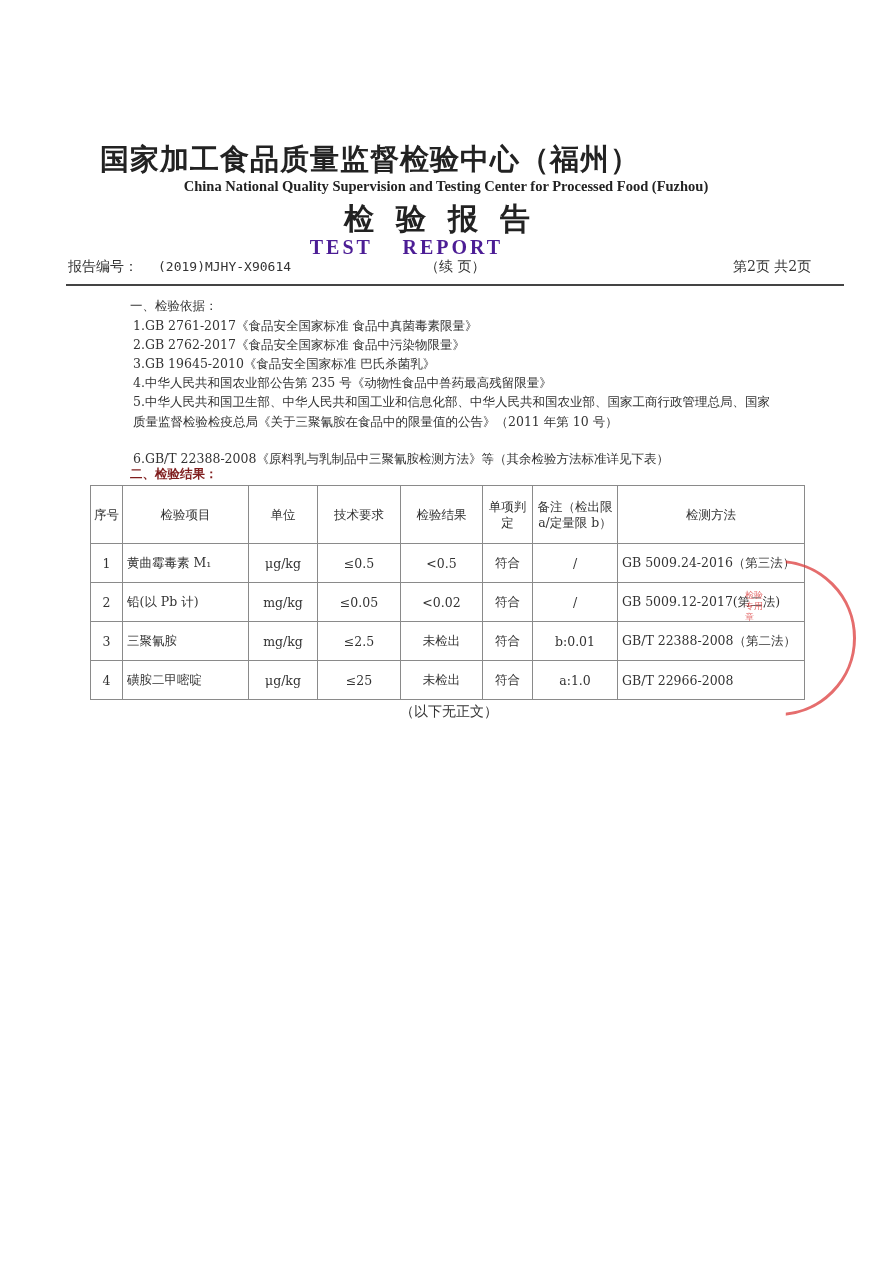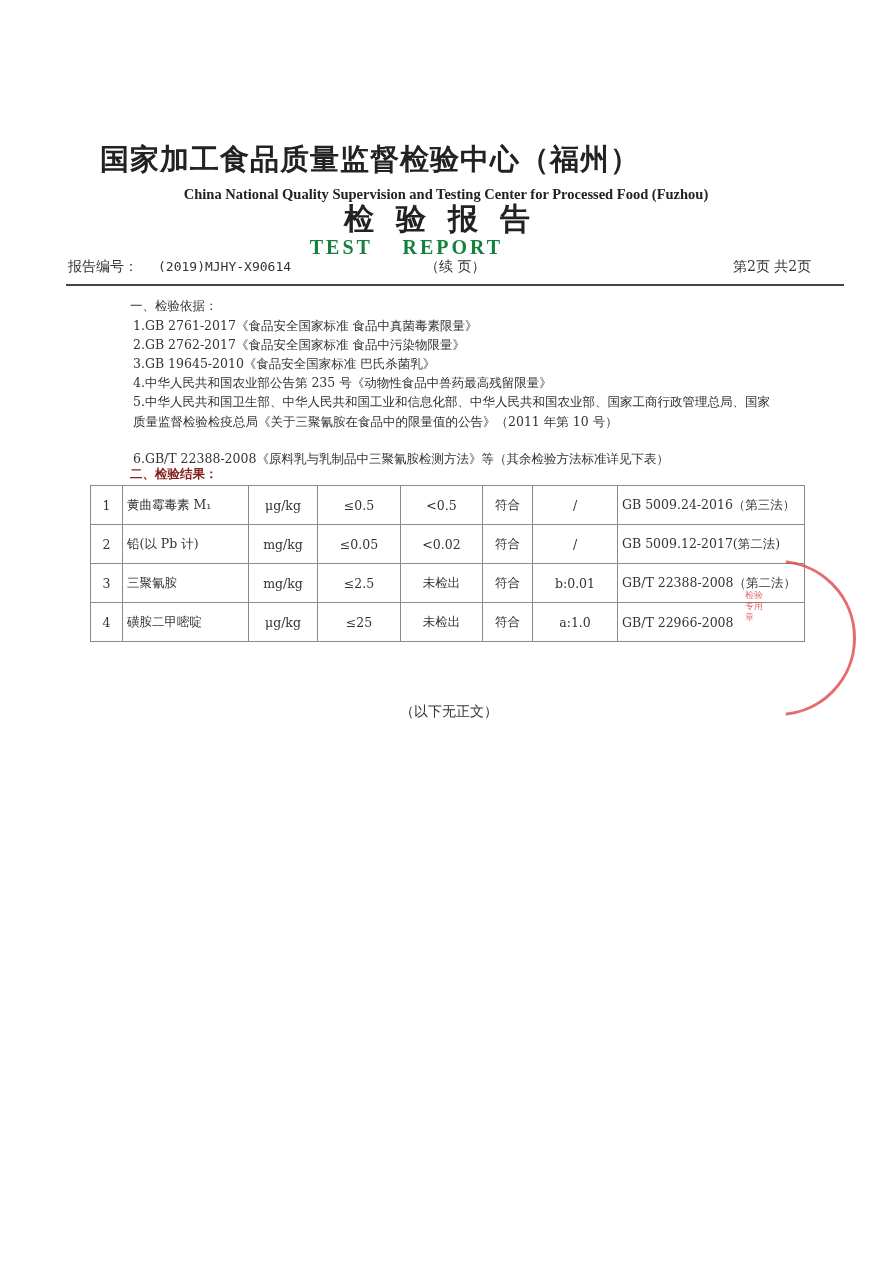--- a/index.html
+++ b/index.html
@@ -7,29 +7,29 @@
     width:892px; height:1261px; background:#ffffff; position:relative; overflow:hidden;
     font-family: "DejaVu Serif", "Liberation Serif", serif; color:#1a1a1a;
   }
   .abs { position:absolute; }
   .title-cn {
     left:0; width:740px; top:140px; text-align:center;
     font-size:29px; font-weight:bold; letter-spacing:1px; color:#222;
   }
   .title-en {
     left:0; width:892px; top:178px; text-align:center;
-    font-family:"Liberation Serif", serif; font-weight:bold; font-size:14.5px; color:#222;margin-top:8px;
+    font-family:"Liberation Serif", serif; font-weight:bold; font-size:14.5px; color:#222;
   }
   .report-cn {
     left:0; width:892px; top:199px; text-align:center;
     font-size:30px; font-weight:bold; letter-spacing:22px; color:#222; padding-left:4px; box-sizing:border-box;
   }
   .report-en {
     left:0; width:813px; top:236px; text-align:center;
-    font-family:"Liberation Serif", serif; font-weight:bold; font-size:20px; letter-spacing:3px; word-spacing:22px; color:#15803d;
+    font-family:"Liberation Serif", serif; font-weight:bold; font-size:20px; letter-spacing:3px; word-spacing:22px; color:#4c1d95;
   }
   .meta-row { top:258px; font-size:14px; color:#333; }
   .report-no-label { left:68px; }
   .report-no-value { left:158px; font-family:"DejaVu Sans Mono", monospace; font-size:13px; top:259px; }
   .cont { left:425px; }
   .page-info { left:733px; }
   .rule { left:66px; width:778px; top:284px; height:2px; background:#444; }
   .basis { font-size:12.5px; color:#333; line-height:19.5px; }
   .basis-title { left:130px; top:296px; }
   .basis-item { left:133px; width:650px; }
@@ -81,20 +81,30 @@
     <col style="width:32px">
       <col style="width:126px">
       <col style="width:69px">
       <col style="width:83px">
     <col style="width:82px">
       <col style="width:50px">
       <col style="width:85px">
       <col style="width:187px">
   </colgroup>
   <tbody>
+      <tr>
+    <th>序号</th>
+    <th>检验项目</th>
+    <th>单位</th>
+    <th>技术要求</th>
+    <th>检验结果</th>
+    <th>单项判定</th>
+    <th>备注（检出限 a/定量限 b）</th>
+    <th>检测方法</th>
+  </tr>
   <tr>
     <td>1</td>
     <td class="item">黄曲霉毒素 M₁</td>
     <td>μg/kg</td>
     <td>≤0.5</td>
     <td>&lt;0.5</td>
     <td>符合</td>
     <td>/</td>
     <td class="method">GB 5009.24-2016（第三法）</td>
   </tr>

